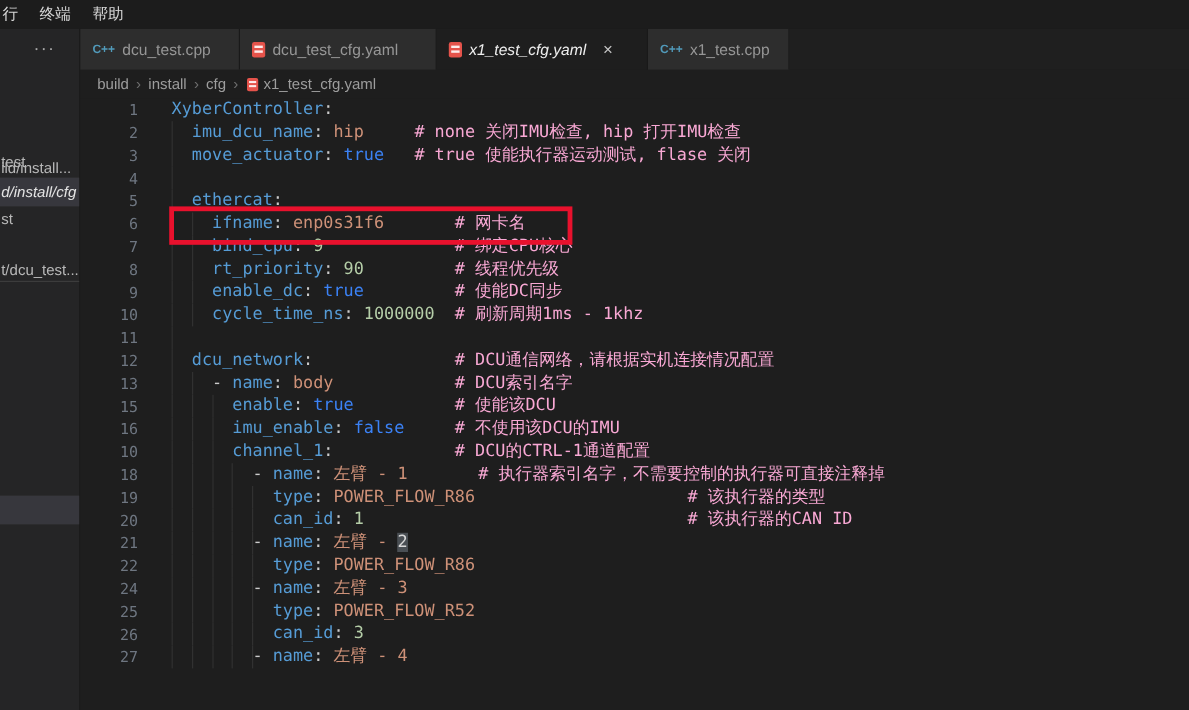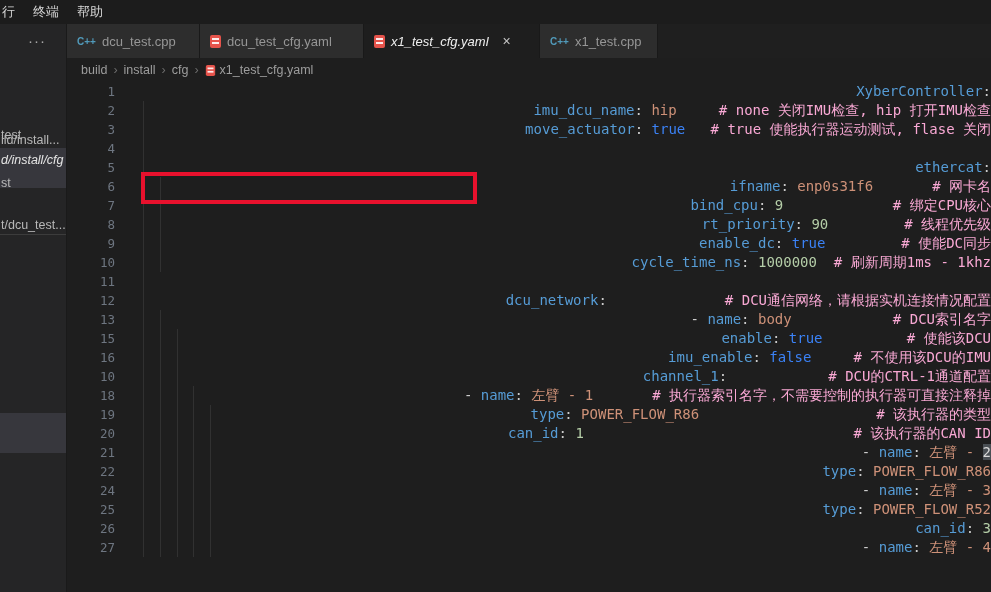--- a/index.html
+++ b/index.html
@@ -13,21 +13,21 @@
   .menubar .mitem { padding:0 9px; cursor:default; }
   .menubar .mitem:first-child { margin-left:-7px; }
 
   
   .sidebar { position:absolute; left:0; top:24px; width:67px; height:568px;
     background:#252526; overflow:hidden; border-right:1px solid #1a1a1a; }
   .more-btn { position:absolute; left:28px; top:8px; color:#a8a8a8;
     font-size:15px; letter-spacing:1px; }
   .sitem { position:absolute; left:0; width:67px; height:22px; line-height:22px;
     color:#b8b8b8; font-size:12.5px; white-space:nowrap; padding-left:1px; }
-  .sitem.selected { background:#37373d; color:#e4e4e4; height:40px; line-height:24px; }
+  .sitem.selected { background:#37373d; color:#e4e4e4; height:24px; line-height:24px; }
   .sitem.italic { font-style:italic; }
   .ssep { position:absolute; left:0; width:67px; height:1px; background:#3c3c3c; }
 
   
   .main { position:absolute; left:67px; top:24px; width:924px; height:568px; }
 
   
   .tabstrip { position:relative; width:100%; height:34px; background:#1f1f1f;
     display:flex; }
   .tab { height:34px; display:flex; align-items:center; gap:6px;
@@ -52,21 +52,21 @@
   .breadcrumbs .yaml-icon { transform:scale(.85); }
 
   
   .editor { position:relative; width:100%; height:510px; background:#1e1e1e;
     overflow:hidden; }
   .line { display:flex; height:19px; line-height:19px; position:relative; }
   .line .ln { flex:none; width:48px; text-align:right; color:#6e7681;
     font-family:"DejaVu Sans Mono",monospace; font-size:12.5px; }
   .line.cur { border-top:1px solid #3a3a3a; border-bottom:1px solid #3a3a3a; }
   .line.cur .ln { color:#c6c6c6; }
-  .cw { flex:1; margin-left:28px; position:relative;text-align:right; }
+  .cw { flex:1; margin-left:28px; position:relative; }
   .ct { margin:0; font-family:"DejaVu Sans Mono",monospace; font-size:14px;
     line-height:19px; position:relative; z-index:1; white-space:pre; }
   .guide { position:absolute; top:0; bottom:0; width:1px; background:#313131; z-index:0; }
 
   .tk-p { color:#cccccc; }
   .tk-k { color:#569cd6; }
   .tk-s { color:#ce9178; }
   .tk-n { color:#b5cea8; }
   .tk-b { color:#3b82f6; }
   .tk-c { color:#f9a8d4; }

